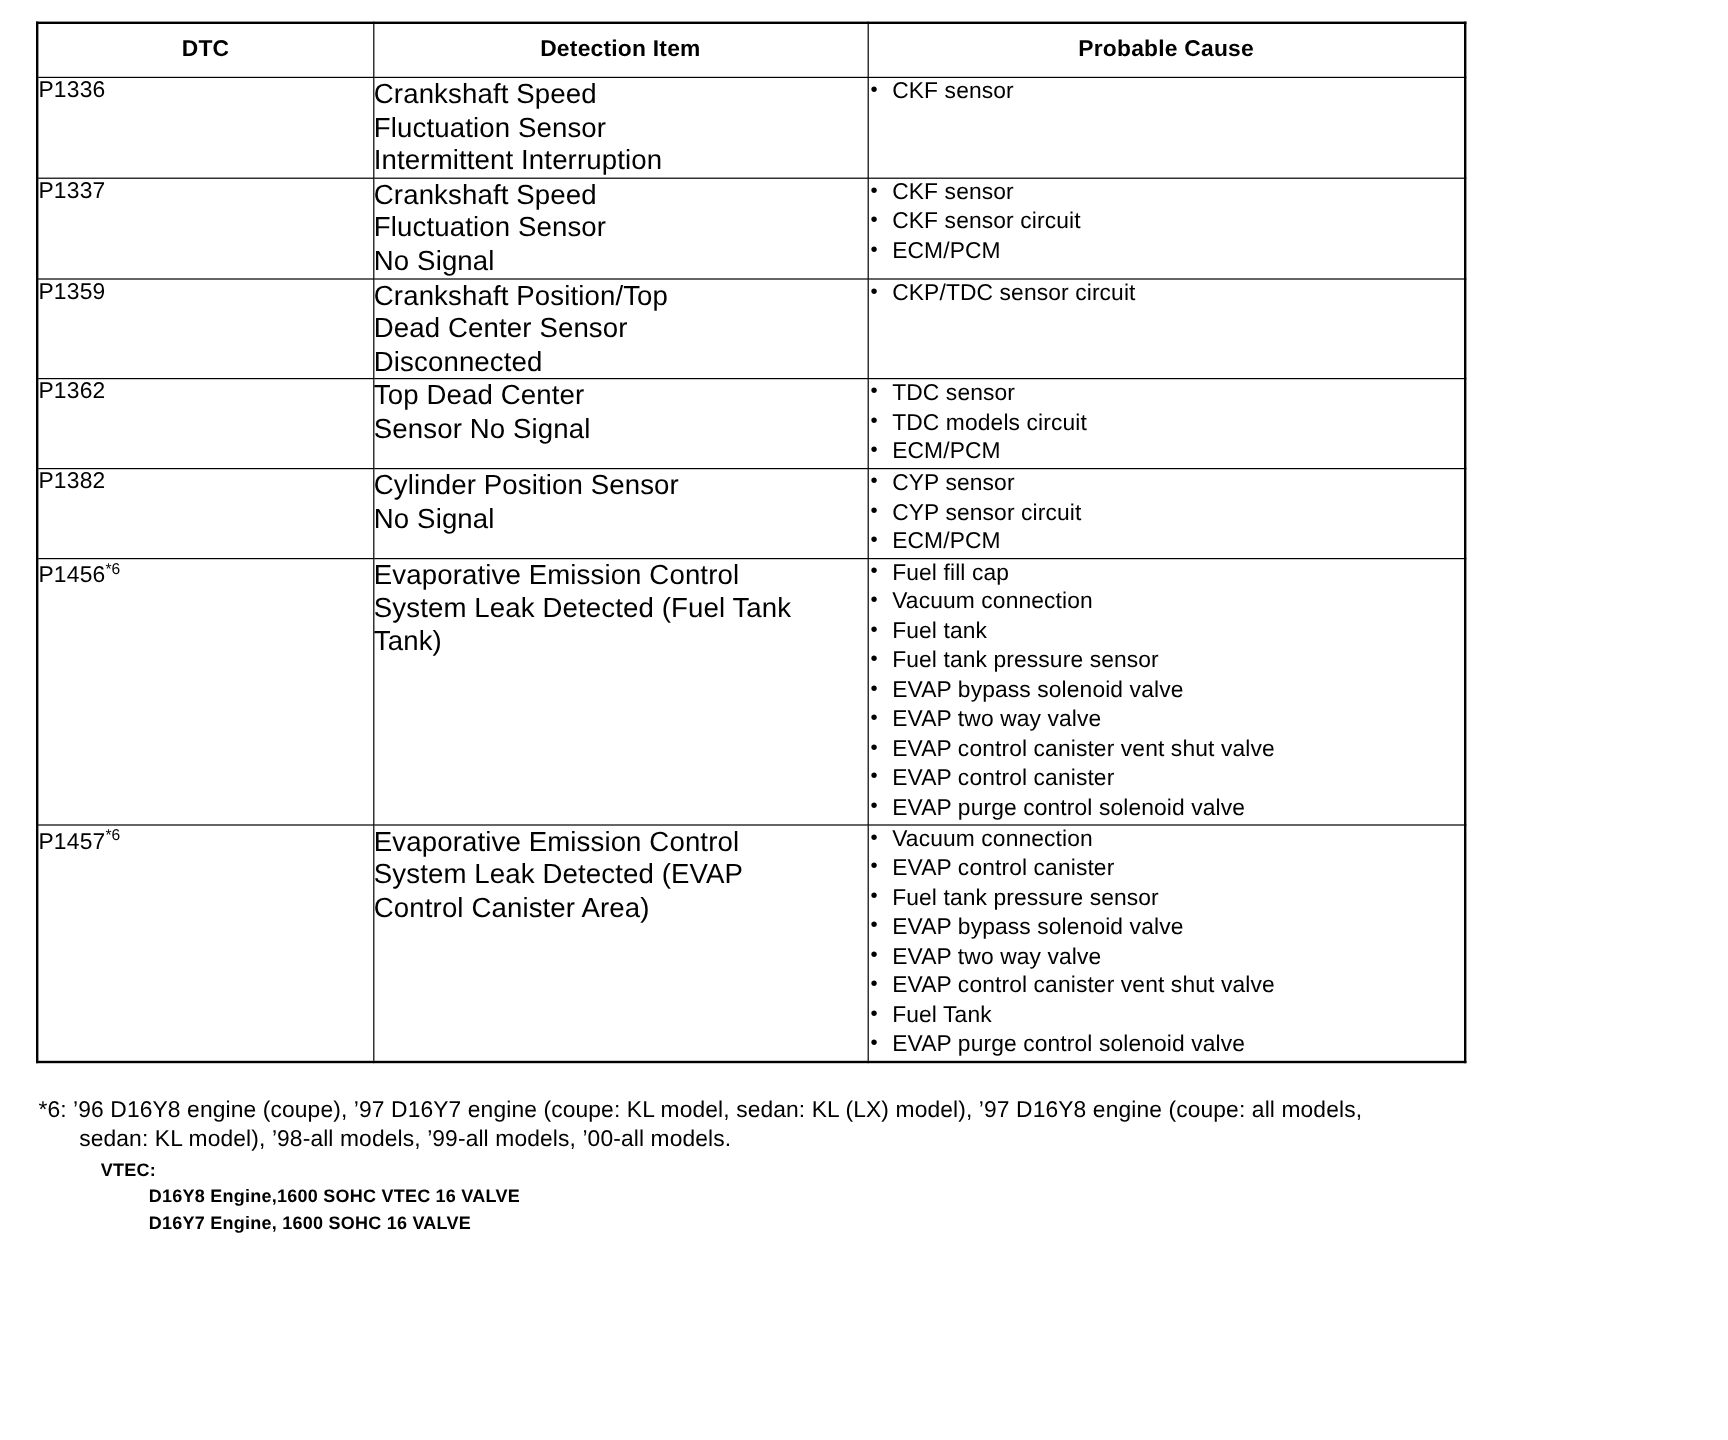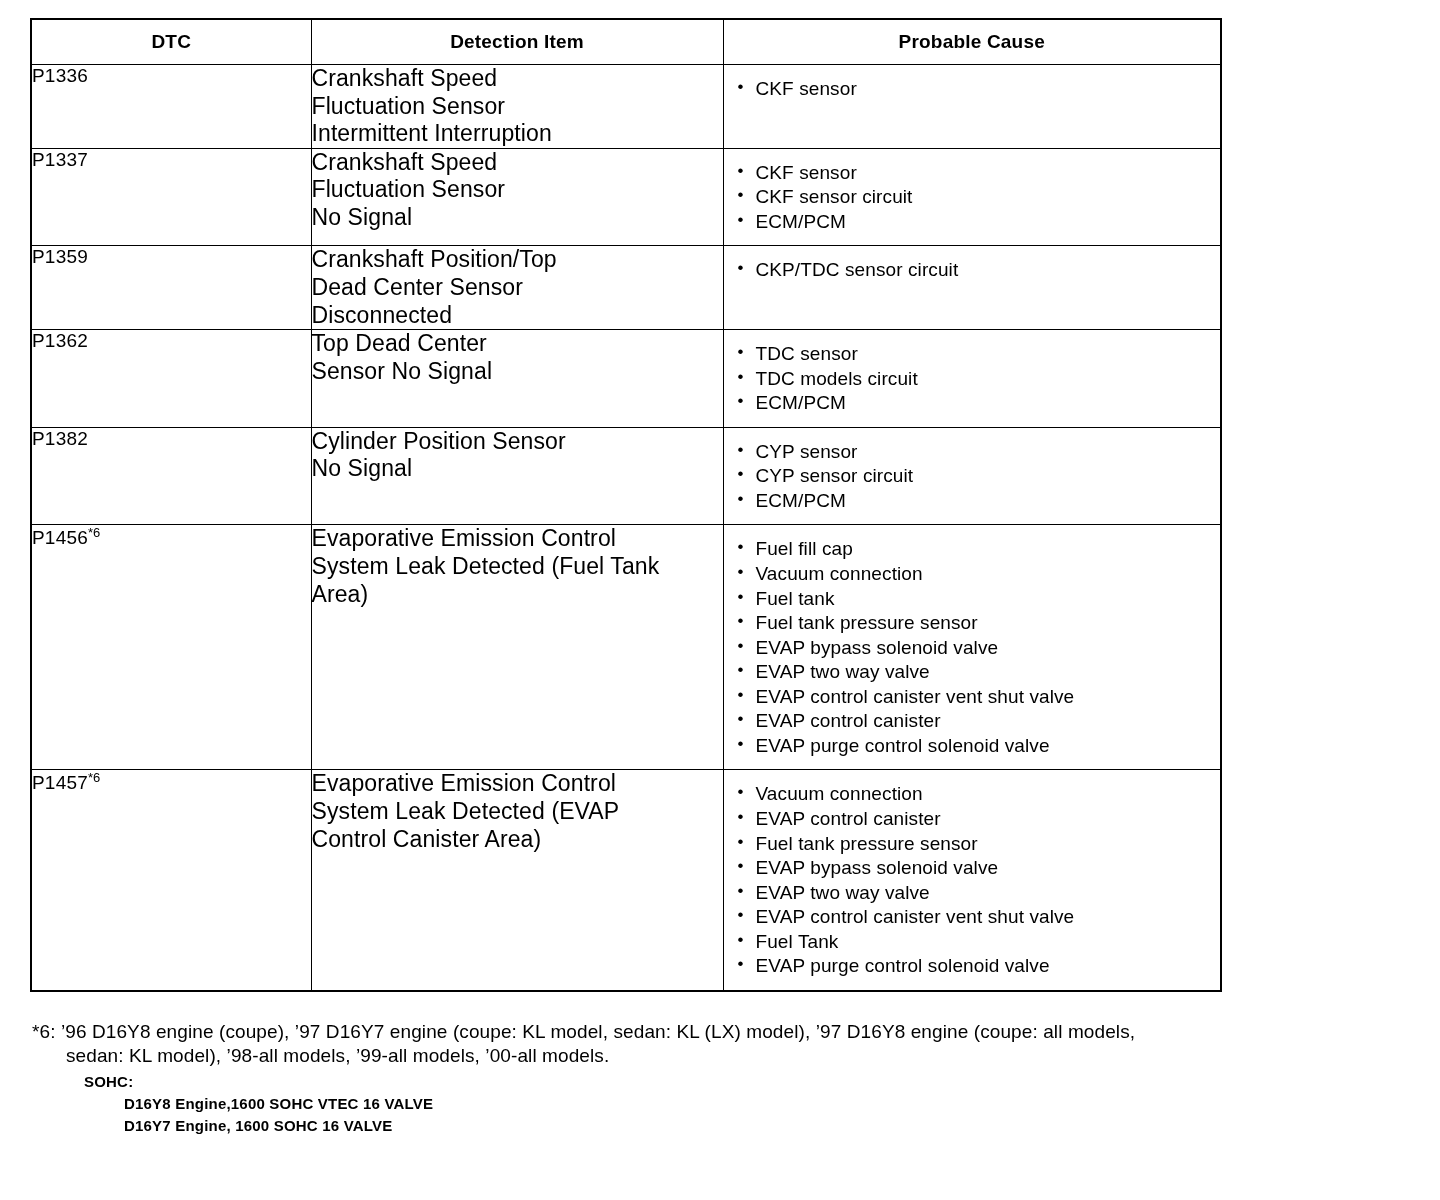--- a/index.html
+++ b/index.html
@@ -62,21 +62,21 @@
   }
   td.cause {
     font-size: 19px;
     padding: 6px 6px 10px 12px;
     line-height: 1.24;
     letter-spacing: 0.1px;
   }
   .detect-line { display: block; white-space: pre-wrap; }
   ul.causes {
     list-style: none;
-    margin: 12px;
+    margin: 0;
     padding: 0;
   }
   ul.causes li {
     position: relative;
     padding-left: 20px;
     margin: 0 0 1px 0;
     white-space: nowrap;
   }
   ul.causes li:before {
     content: "\2022";
@@ -204,21 +204,21 @@
               <li>CYP sensor circuit</li>
               <li>ECM/PCM</li>
             </ul>
           </td>
         </tr>
         <tr>
           <td class="dtc-code"><span>P1456</span><sup class="ast">*6</sup></td>
           <td class="detect">
             <span class="detect-line">Evaporative Emission Control</span>
             <span class="detect-line">System Leak Detected (Fuel Tank</span>
-            <span class="detect-line">Area)</span>
+            <span class="detect-line">Tank)</span>
           </td>
           <td class="cause">
             <ul class="causes">
               <li>Fuel fill cap</li>
               <li>Vacuum connection</li>
               <li>Fuel tank</li>
               <li>Fuel tank pressure sensor</li>
               <li>EVAP bypass solenoid valve</li>
               <li>EVAP two way valve</li>
               <li>EVAP control canister vent shut valve</li>
@@ -249,18 +249,18 @@
         </tr>
       </tbody>
   </table>
 
   <div class="footnote">
     <span class="fn-first">*6: ’96 D16Y8 engine (coupe), ’97 D16Y7 engine (coupe: KL model, sedan: KL (LX) model), ’97 D16Y8 engine (coupe: all models,</span>
     <span class="fn-indent">sedan: KL model), ’98-all models, ’99-all models, ’00-all models.</span>
   </div>
 
   <div class="note-block">
-    <span class="note-title">SOHC:</span>
+    <span class="note-title">VTEC:</span>
     <span class="note-line">D16Y8 Engine,1600 SOHC VTEC 16 VALVE</span>
     <span class="note-line">D16Y7 Engine, 1600 SOHC 16 VALVE</span>
   </div>
 
 </div>
 
 </body></html>

